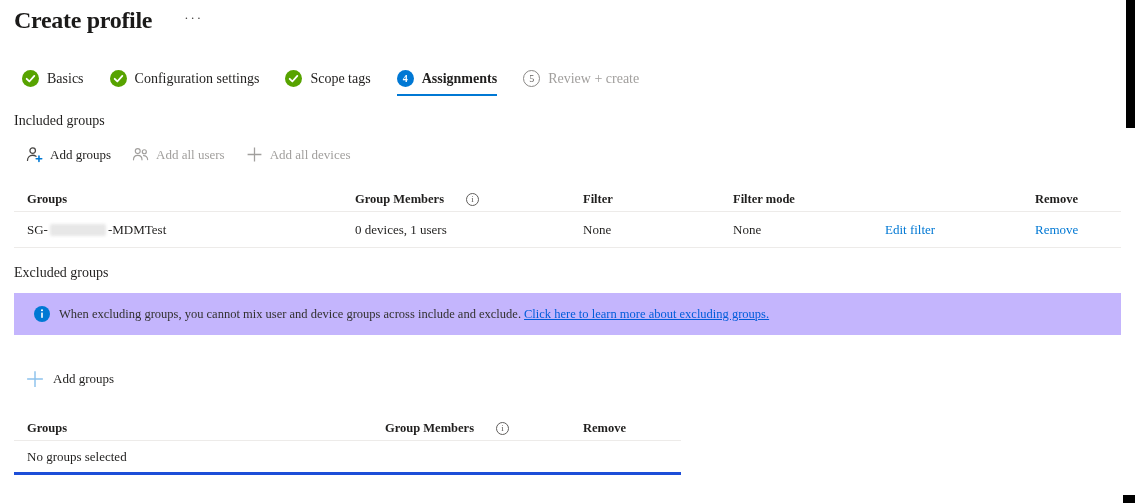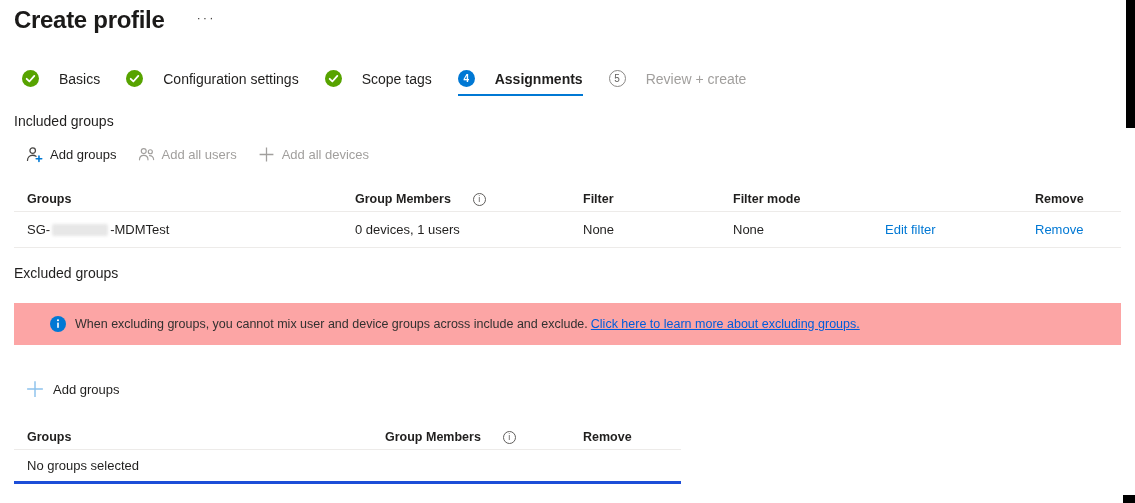--- a/index.html
+++ b/index.html
@@ -2,32 +2,32 @@
 <html><head>
 <meta charset="utf-8">
 <style>
   html,body{margin:0;padding:0;}
   body{
     width:1135px;height:503px;position:relative;overflow:hidden;
     background:#ffffff;color:#201f1e;
     font-family:"Liberation Sans","DejaVu Sans",sans-serif;
     font-size:13px;
   }
-  .content{padding-left:14px;}
+  .content{padding-left:14px;font-family:Liberation Serif, serif;}
 
   
   .page-header{padding-top:5px;}
   .title-row{display:flex;align-items:center;}
   .page-title{font-size:24px;font-weight:700;line-height:30px;letter-spacing:-0.3px;color:#1b1a19;}
   .menu-dots{margin-left:32px;color:#484644;font-size:13px;letter-spacing:2px;line-height:10px;transform:translateY(-2px);}
   .page-subtitle{font-size:12px;color:#605e5c;margin-top:2px;}
 
   
   .steps{display:flex;align-items:flex-start;margin-top:35px;padding-left:8px;}
-  .step{display:inline-flex;align-items:center;gap:20px;margin-right:26px;
+  .step{display:inline-flex;align-items:center;gap:8px;margin-right:26px;
         padding-bottom:7px;border-bottom:2px solid transparent;font-size:14px;}
   .step.active{font-weight:700;border-bottom-color:#0078d4;}
   .step.upcoming .step-label{color:#a19f9d;}
   .badge{width:17px;height:17px;border-radius:50%;display:inline-flex;align-items:center;justify-content:center;flex:0 0 auto;}
   .badge.num-active{background:#0078d4;color:#fff;font-size:10px;font-weight:700;}
   .badge.num-upcoming{background:#fff;border:1px solid #8a8886;color:#605e5c;font-size:10px;box-sizing:border-box;}
   .check-icon{width:17px;height:17px;flex:0 0 auto;}
 
   
   .section-heading{font-size:14px;color:#201f1e;margin-top:17px;}
@@ -50,22 +50,22 @@
   .hdr-with-info{display:flex;align-items:center;gap:22px;}
   .circle-i{width:13px;height:13px;border:1px solid #605e5c;border-radius:50%;box-sizing:border-box;
             display:inline-flex;align-items:center;justify-content:center;font-size:9px;font-weight:400;color:#605e5c;}
   .circle-i::after{content:"i";font-style:normal;}
   .link{color:#0078d4;text-decoration:none;cursor:pointer;}
   .redact-blur{display:inline-block;width:56px;height:12px;background:#e7e7e7;border-radius:2px;
                filter:blur(1.5px);vertical-align:middle;margin:0 2px;transform:translateY(-1px);}
   .empty-row{height:31px;display:flex;align-items:center;border-bottom:3px solid #1d4ed8;padding-left:13px;}
 
   
-  .info-banner{margin-top:22px;margin-right:14px;height:42px;background:#fca5a5;
-               display:flex;align-items:center;padding-left:36px;font-size:12.5px;color:#323130;}
+  .info-banner{margin-top:12px;margin-right:14px;height:42px;background:#c4b5fd;
+               display:flex;align-items:center;padding-left:20px;font-size:12.5px;color:#323130;}
   .info-banner .info-ic{width:16px;height:16px;margin-right:9px;flex:0 0 auto;}
   .banner-link{color:#015cda;text-decoration:underline;cursor:pointer;margin-left:3px;}
 
   
   .add-groups-excl{display:inline-flex;align-items:center;gap:9px;margin-top:35px;margin-left:12px;cursor:pointer;font-size:13px;color:#201f1e;}
   .plus-lightblue{width:18px;height:18px;}
 
   
   .redact-bar-right{position:absolute;top:0;left:1126px;width:9px;height:128px;background:#000;}
   .redact-bar-corner{position:absolute;top:495px;left:1123px;width:12px;height:8px;background:#000;}

